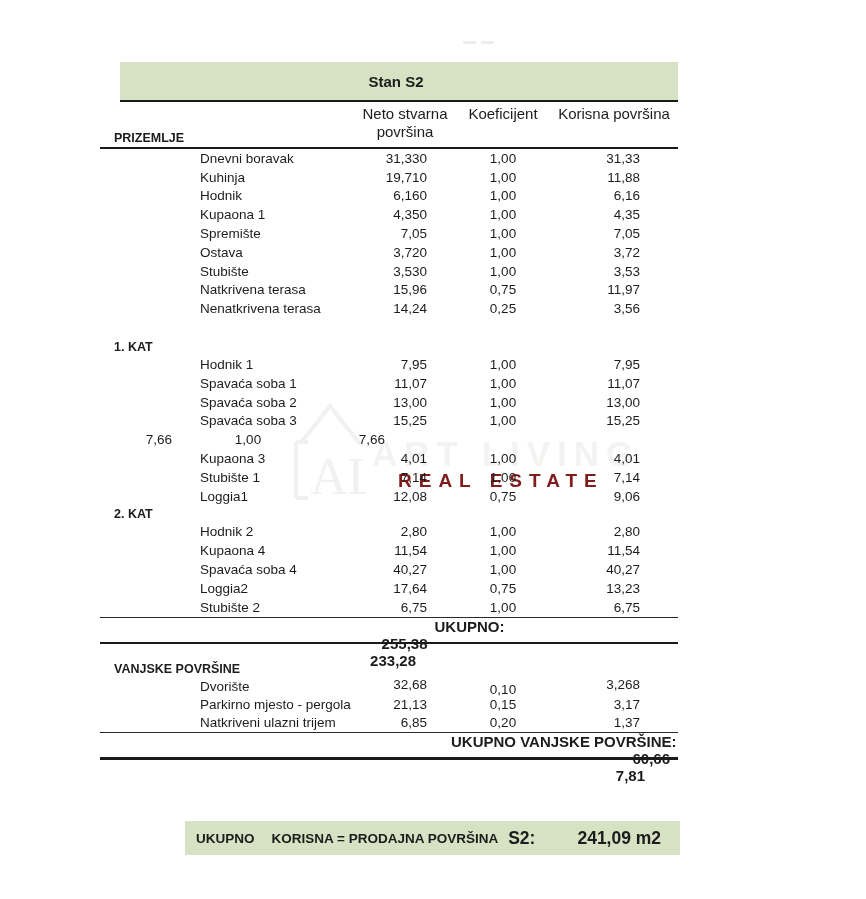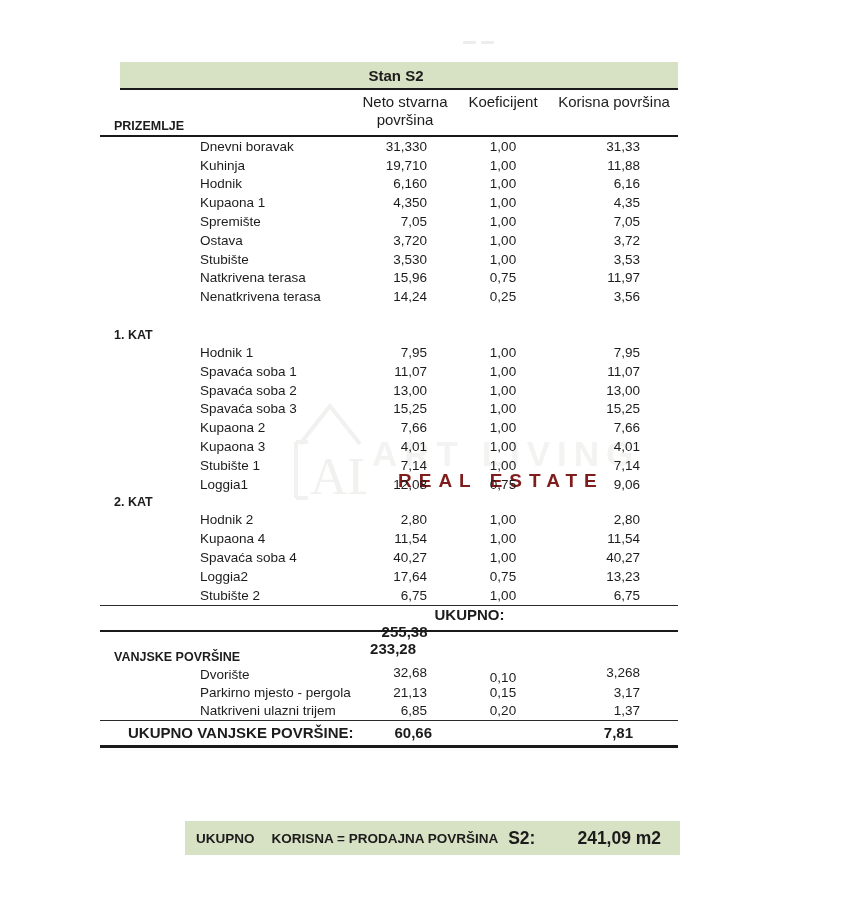--- a/index.html
+++ b/index.html
@@ -12,21 +12,21 @@
   .wm-line1{position:absolute;left:86px;top:36px;font-size:35px;font-weight:bold;
             letter-spacing:7px;color:#f3f3f1;white-space:nowrap;}
   .wm-line2{position:absolute;left:112px;top:72px;font-size:19px;font-weight:bold;
             letter-spacing:7px;color:#7f1d1d;white-space:nowrap;}
 
   
   .smudge{position:absolute;background:#ededed;border-radius:1px;height:3px;}
 
   
   .tbl{position:absolute;left:100px;top:62px;width:578px;}
-  .titlebar{height:28px;background:#d7e1c3;border-bottom:2px solid #1a1a1a;
+  .titlebar{height:40px;background:#d7e1c3;border-bottom:2px solid #1a1a1a;
             display:flex;align-items:center;justify-content:center;
             font-weight:bold;font-size:15px;box-sizing:border-box;margin-left:20px;}
   .titlebar .t{margin-right:6px;}
 
   .headblock{position:relative;height:45px;border-bottom:2px solid #1a1a1a;font-size:15px;}
   .h-neto{position:absolute;left:254px;top:3px;width:102px;text-align:center;line-height:18px;}
   .h-koef{position:absolute;left:350px;top:3px;width:106px;text-align:center;}
   .h-korisna{position:absolute;left:455px;top:3px;width:118px;text-align:center;}
   .h-seclabel{position:absolute;left:14px;bottom:2px;font-weight:bold;font-size:12.5px;}
 
@@ -42,22 +42,22 @@
   .sec-label{font-weight:bold;font-size:12.5px;padding-left:14px;height:17px;
              display:flex;align-items:center;}
   .sp23{height:20px;} .sp17{height:17px;}
 
   .total-row{display:flex;align-items:center;height:24px;border-top:1px solid #2a2a2a;
              border-bottom:2px solid #1a1a1a;font-weight:bold;font-size:15px;flex-direction:column;}
   .total-row .c-neto{padding-right:4px;}
   .total-row .c-korisna{padding-right:10px;}
   .t-label{width:255px;text-align:right;padding-right:12px;box-sizing:border-box;}
 
-  .out-total-row{display:flex;align-items:center;height:24px;border-top:1px solid #2a2a2a;
-                 border-bottom:3px solid #1a1a1a;font-weight:bold;font-size:15px;}
+  .out-total-row{display:flex;align-items:flex-end;height:24px;border-top:1px solid #2a2a2a;
+                 border-bottom:3px solid #1a1a1a;font-weight:bold;font-size:15px;flex-direction:column;}
   .out-total-row .c-neto{padding-right:8px;}
   .out-total-row .c-korisna{padding-right:33px;width:100px;}
   .ot-label{width:255px;padding-left:28px;box-sizing:border-box;white-space:nowrap;}
 
   .outdoor-label{font-weight:bold;font-size:12.5px;padding-left:14px;height:17px;
                  display:flex;align-items:center;}
 
   
   .summary{position:absolute;left:185px;top:821px;width:495px;height:34px;background:#d7e1c3;
            display:flex;align-items:center;font-weight:bold;white-space:nowrap;}
@@ -176,21 +176,20 @@
           <span class="c-koef">1,00</span>
           <span class="c-korisna">13,00</span>
         </div>
       <div class="row">
           <span class="c-name">Spavaća soba 3</span>
           <span class="c-neto">15,25</span>
           <span class="c-koef">1,00</span>
           <span class="c-korisna">15,25</span>
         </div>
       <div class="row">
-          <span class="c-name">Kupaona 2</span>
           <span class="c-neto">7,66</span>
           <span class="c-koef">1,00</span>
           <span class="c-korisna">7,66</span>
         </div>
       <div class="row">
           <span class="c-name">Kupaona 3</span>
           <span class="c-neto">4,01</span>
           <span class="c-koef">1,00</span>
           <span class="c-korisna">4,01</span>
         </div>

